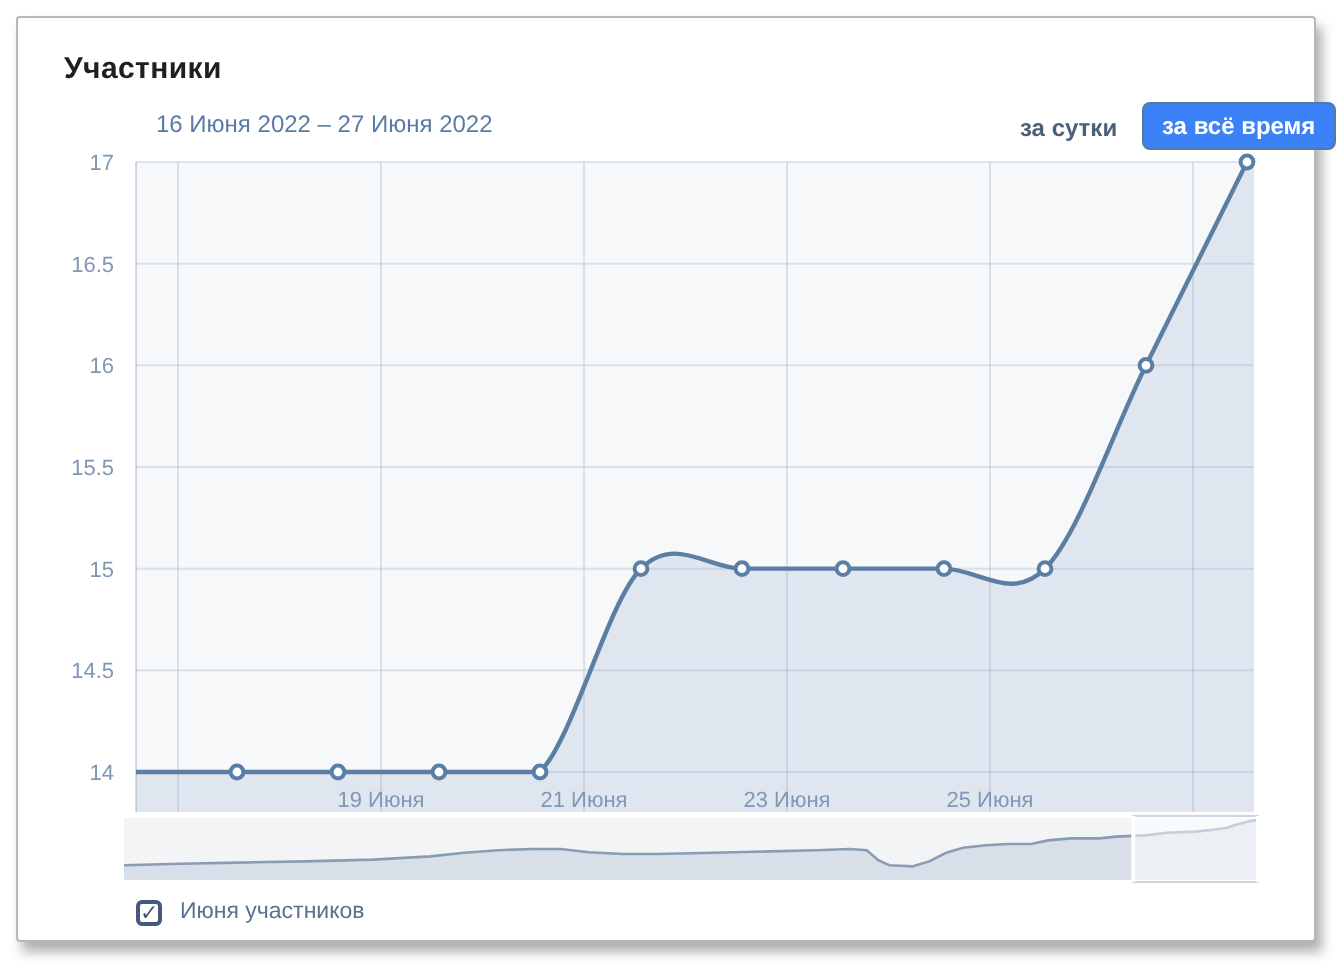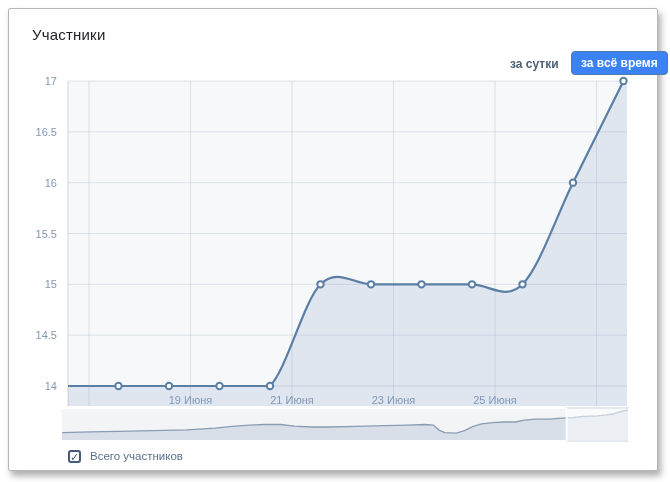--- a/index.html
+++ b/index.html
@@ -8,21 +8,21 @@
     background:#ffffff;font-family:"Liberation Sans","DejaVu Sans",sans-serif;
     -webkit-font-smoothing:antialiased;
   }
   .frame{
     position:absolute;left:8px;top:8px;width:648px;height:461px;
     background:#ffffff;border:1px solid #b4b7bb;border-radius:2px;
     box-shadow:3px 5px 6px rgba(95,95,95,.5);
   }
   .page-title{
     position:absolute;left:23px;top:17px;
-    font-size:15px;font-weight:normal;color:#1e1f22;letter-spacing:.2px;
+    font-size:15px;font-weight:bold;color:#1e1f22;letter-spacing:.2px;
   }
   .date-range{
     position:absolute;left:69px;top:46px;
     font-size:12px;color:#5a7ba5;cursor:pointer;white-space:nowrap;
   }
   .link-daily{
     position:absolute;left:501px;top:48px;
     font-size:12px;font-weight:bold;color:#4d6078;cursor:pointer;white-space:nowrap;
   }
   .btn-alltime{
@@ -43,20 +43,21 @@
   .cbox-label{margin-left:9px;font-size:11.5px;color:#5a7090;}
   text{font-family:"Liberation Sans","DejaVu Sans",sans-serif;}
 </style>
 </head>
 <body>
 
 <div class="frame">
 
   <div class="page-title">Участники</div>
 
+  <div class="date-range">16 Июня 2022 – 27 Июня 2022</div>
 
   <div class="link-daily">за сутки</div>
 
   <div class="btn-alltime">за всё время</div>
 
   <svg id="chart" width="648" height="462" viewBox="0 0 648 462">
     <g id="plot-layer">
         <rect x="59" y="72" width="559" height="325" fill="#f7f8fa"></rect>
         <path d="M59 377.00010000000003C67.41666666666667 377.00010000000003 92.66666666666667 377.00010000000003 109.5 377.00010000000003C126.33333333333333 377.00010000000003 143.16666666666666 377.00010000000003 160 377.00010000000003C176.83333333333334 377.00010000000003 193.66666666666666 377.00010000000003 210.5 377.00010000000003C227.33333333333334 377.00010000000003 244.16666666666666 377.00010000000003 261 377.00010000000003C277.8333333333333 360.05565 294.6666666666667 292.27785 311.5 275.3334C328.3333333333333 258.38894999999997 345.1666666666667 275.3334 362 275.3334C378.8333333333333 275.3334 395.6666666666667 275.3334 412.5 275.3334C429.3333333333333 275.3334 446.1666666666667 275.3334 463 275.3334C479.8333333333333 275.3334 496.6666666666667 292.27785 513.5 275.3334C530.3333333333334 258.38894999999997 547.1666666666666 207.5556 564 173.6667C580.8333333333334 139.77779999999998 606.0833333333334 88.94445 614.5 72 L 618 75 L 618 397 L 59 397 Z" fill="#e0e6f0"></path>
         <line x1="59" y1="72" x2="618" y2="72" stroke="rgba(125,145,175,0.22)" stroke-width="1"></line>
@@ -102,16 +103,16 @@
         <path d="M53.0 423.6 L 81.3 422.9 L 109.7 422.3 L 143.7 421.7 L 177.7 420.8 L 206.1 419.2 L 223.1 417.4 L 240.1 416.1 L 257.1 415.5 L 271.3 415.5 L 285.5 417.1 L 302.5 418.0 L 319.5 418.0 L 347.8 417.4 L 376.2 416.7 L 398.9 416.1 L 415.9 415.5 L 424.4 416.1 L 430.1 421.1 L 435.7 423.6 L 447.1 424.2 L 455.6 421.7 L 464.1 417.4 L 472.6 414.9 L 483.9 413.6 L 495.3 413.0 L 506.6 413.0 L 515.1 411.2 L 526.4 410.2 L 540.6 410.2 L 549.1 409.3 L 563.3 408.7 L 574.6 407.4 L 588.8 406.8 L 597.3 405.9 L 604.1 405.0 L 609.8 403.1 L 615.5 401.6 L 620.0 400.9 L 620 431 L 53 431 Z" fill="#d9dfe9"></path>
         <path d="M53.0 423.6 L 81.3 422.9 L 109.7 422.3 L 143.7 421.7 L 177.7 420.8 L 206.1 419.2 L 223.1 417.4 L 240.1 416.1 L 257.1 415.5 L 271.3 415.5 L 285.5 417.1 L 302.5 418.0 L 319.5 418.0 L 347.8 417.4 L 376.2 416.7 L 398.9 416.1 L 415.9 415.5 L 424.4 416.1 L 430.1 421.1 L 435.7 423.6 L 447.1 424.2 L 455.6 421.7 L 464.1 417.4 L 472.6 414.9 L 483.9 413.6 L 495.3 413.0 L 506.6 413.0 L 515.1 411.2 L 526.4 410.2 L 540.6 410.2 L 549.1 409.3 L 563.3 408.7 L 574.6 407.4 L 588.8 406.8 L 597.3 405.9 L 604.1 405.0 L 609.8 403.1 L 615.5 401.6 L 620.0 400.9" fill="none" stroke="#8a9cb4" stroke-width="1.3"></path>
         <rect x="557.63" y="399" width="62.370000000000005" height="33" fill="rgba(255,255,255,0.5)" stroke="#ccd4de" stroke-width="1"></rect>
         <line x1="557.63" y1="399" x2="557.63" y2="432" stroke="#ffffff" stroke-width="2"></line>
         <line x1="620" y1="399" x2="620" y2="432" stroke="#ffffff" stroke-width="2"></line>
       </g>
   </svg>
 
   <div class="legend-row">
     <div class="cbox" id="legend-checkbox">✓</div>
-    <div class="cbox-label">Всего участников</div>
+    <div class="cbox-label">Июня участников</div>
   </div>
 
 </div>
 
 </body></html>

